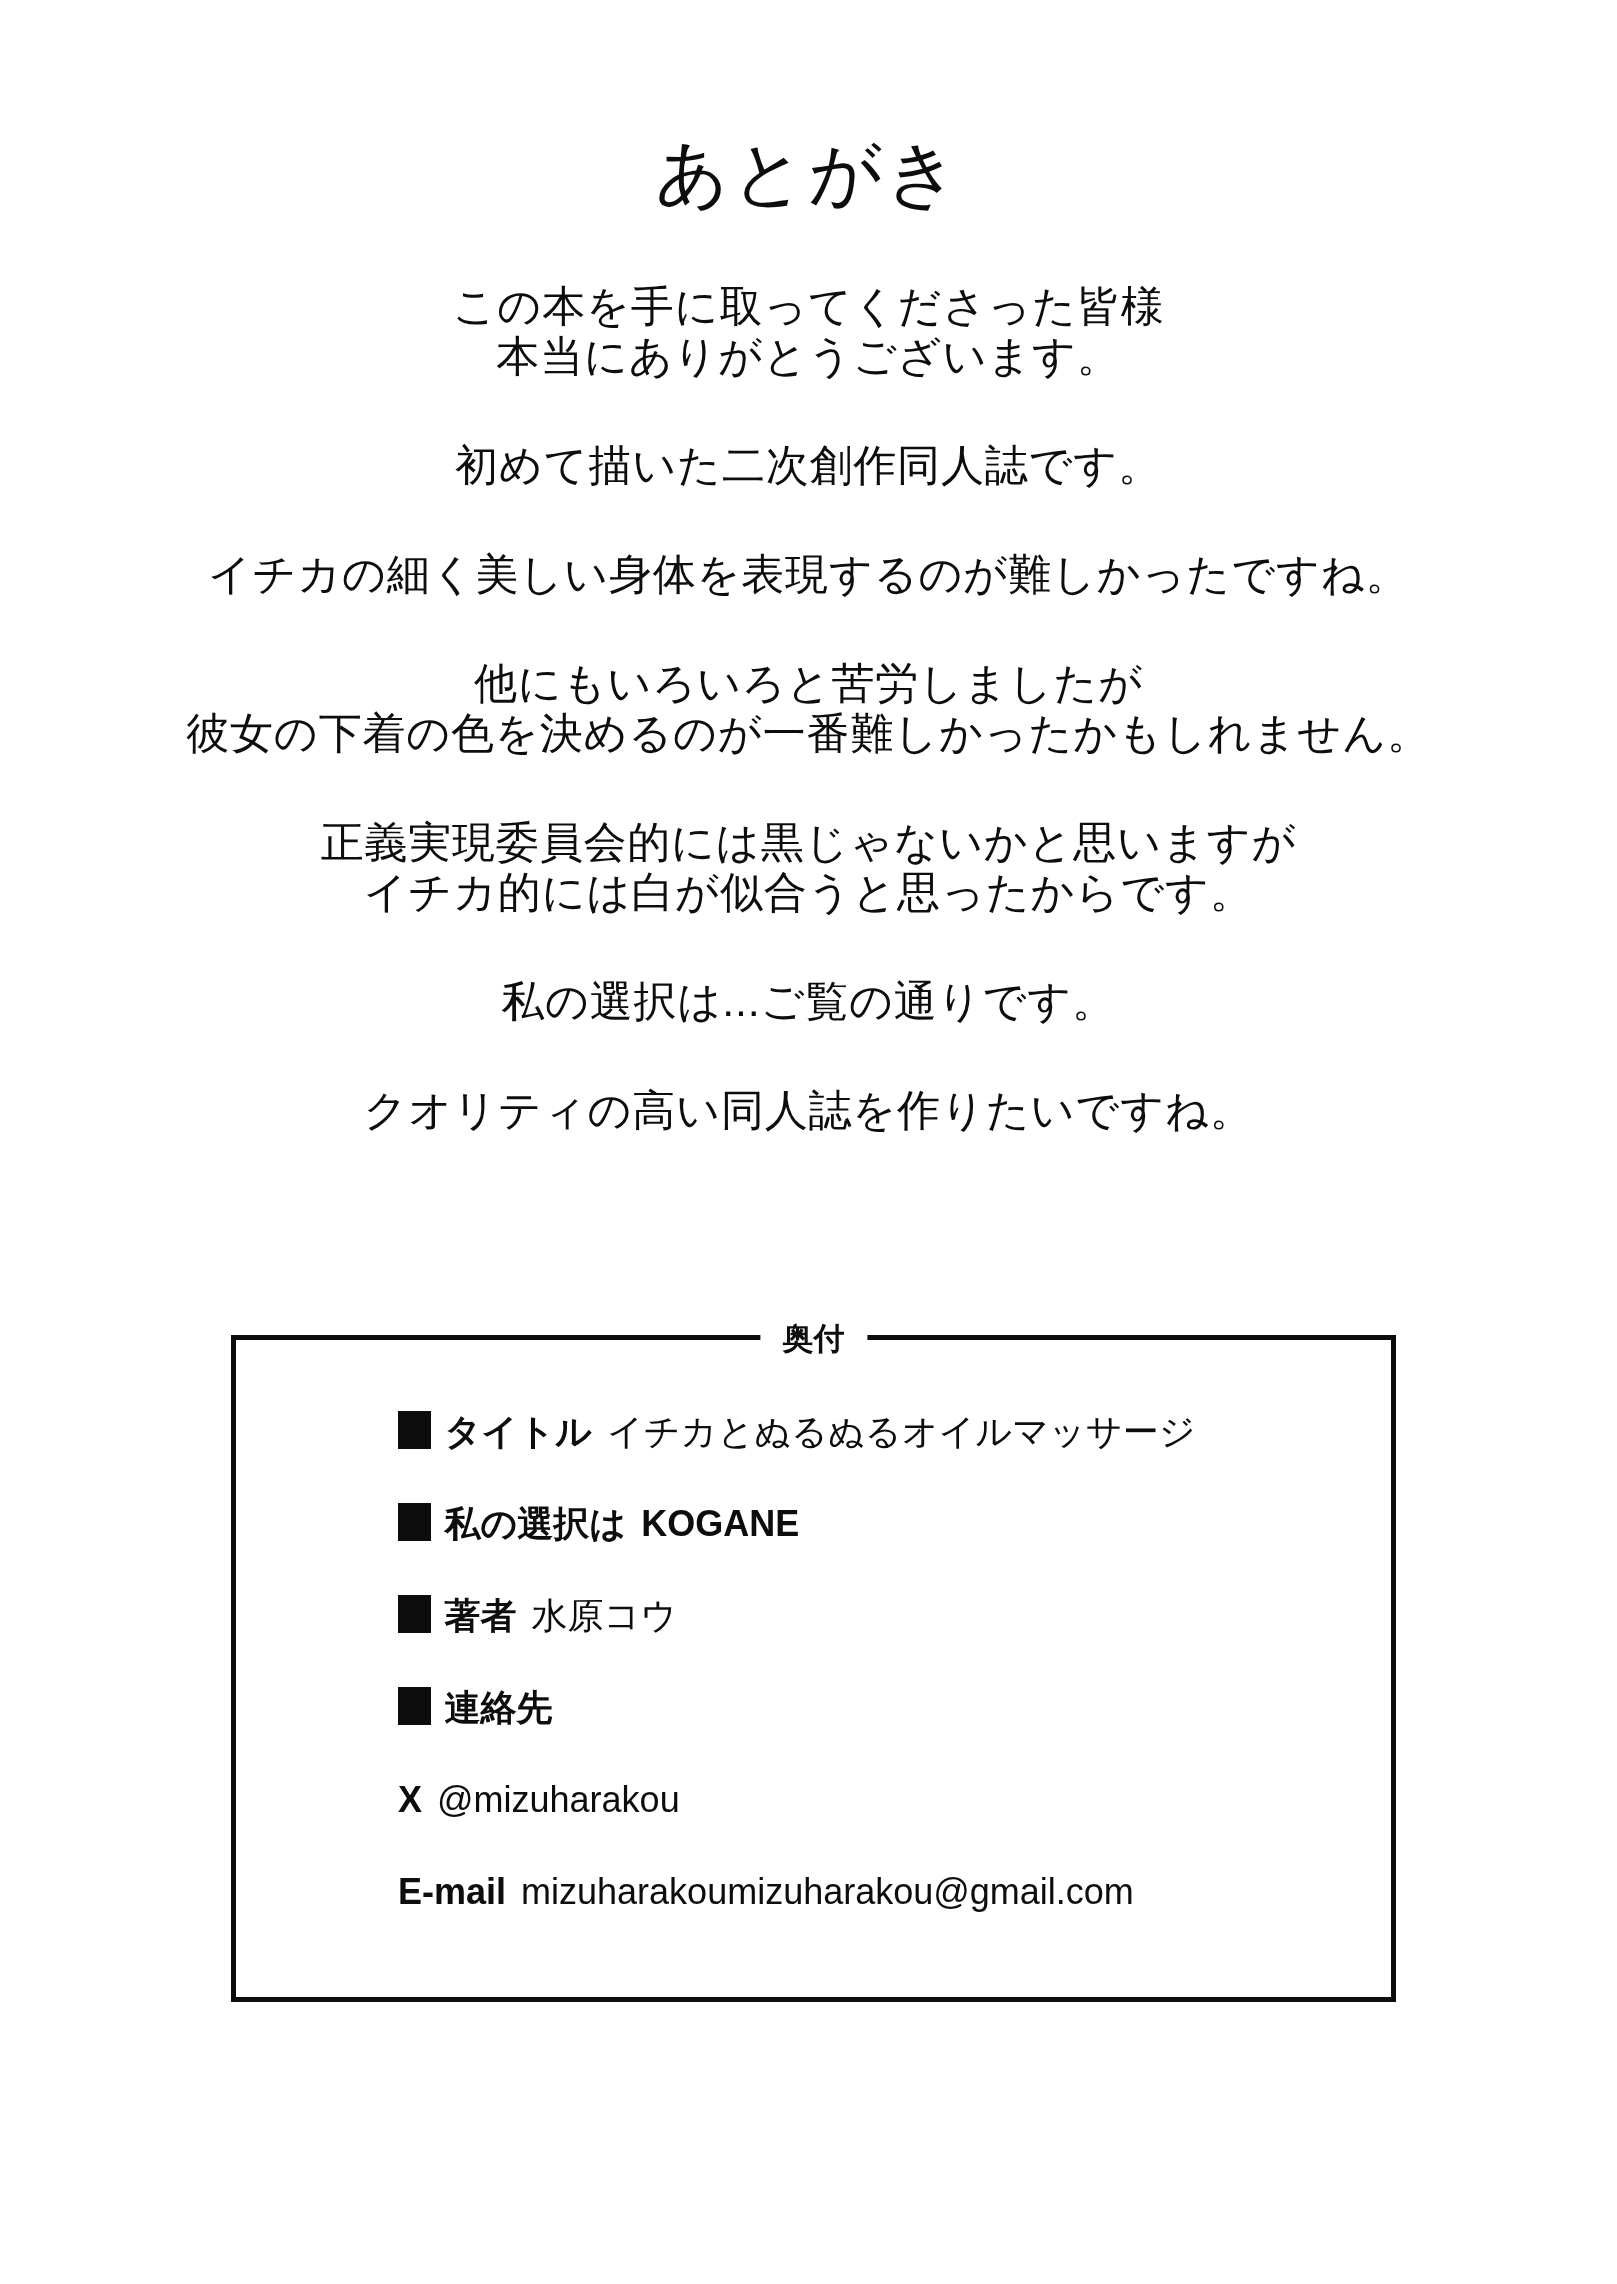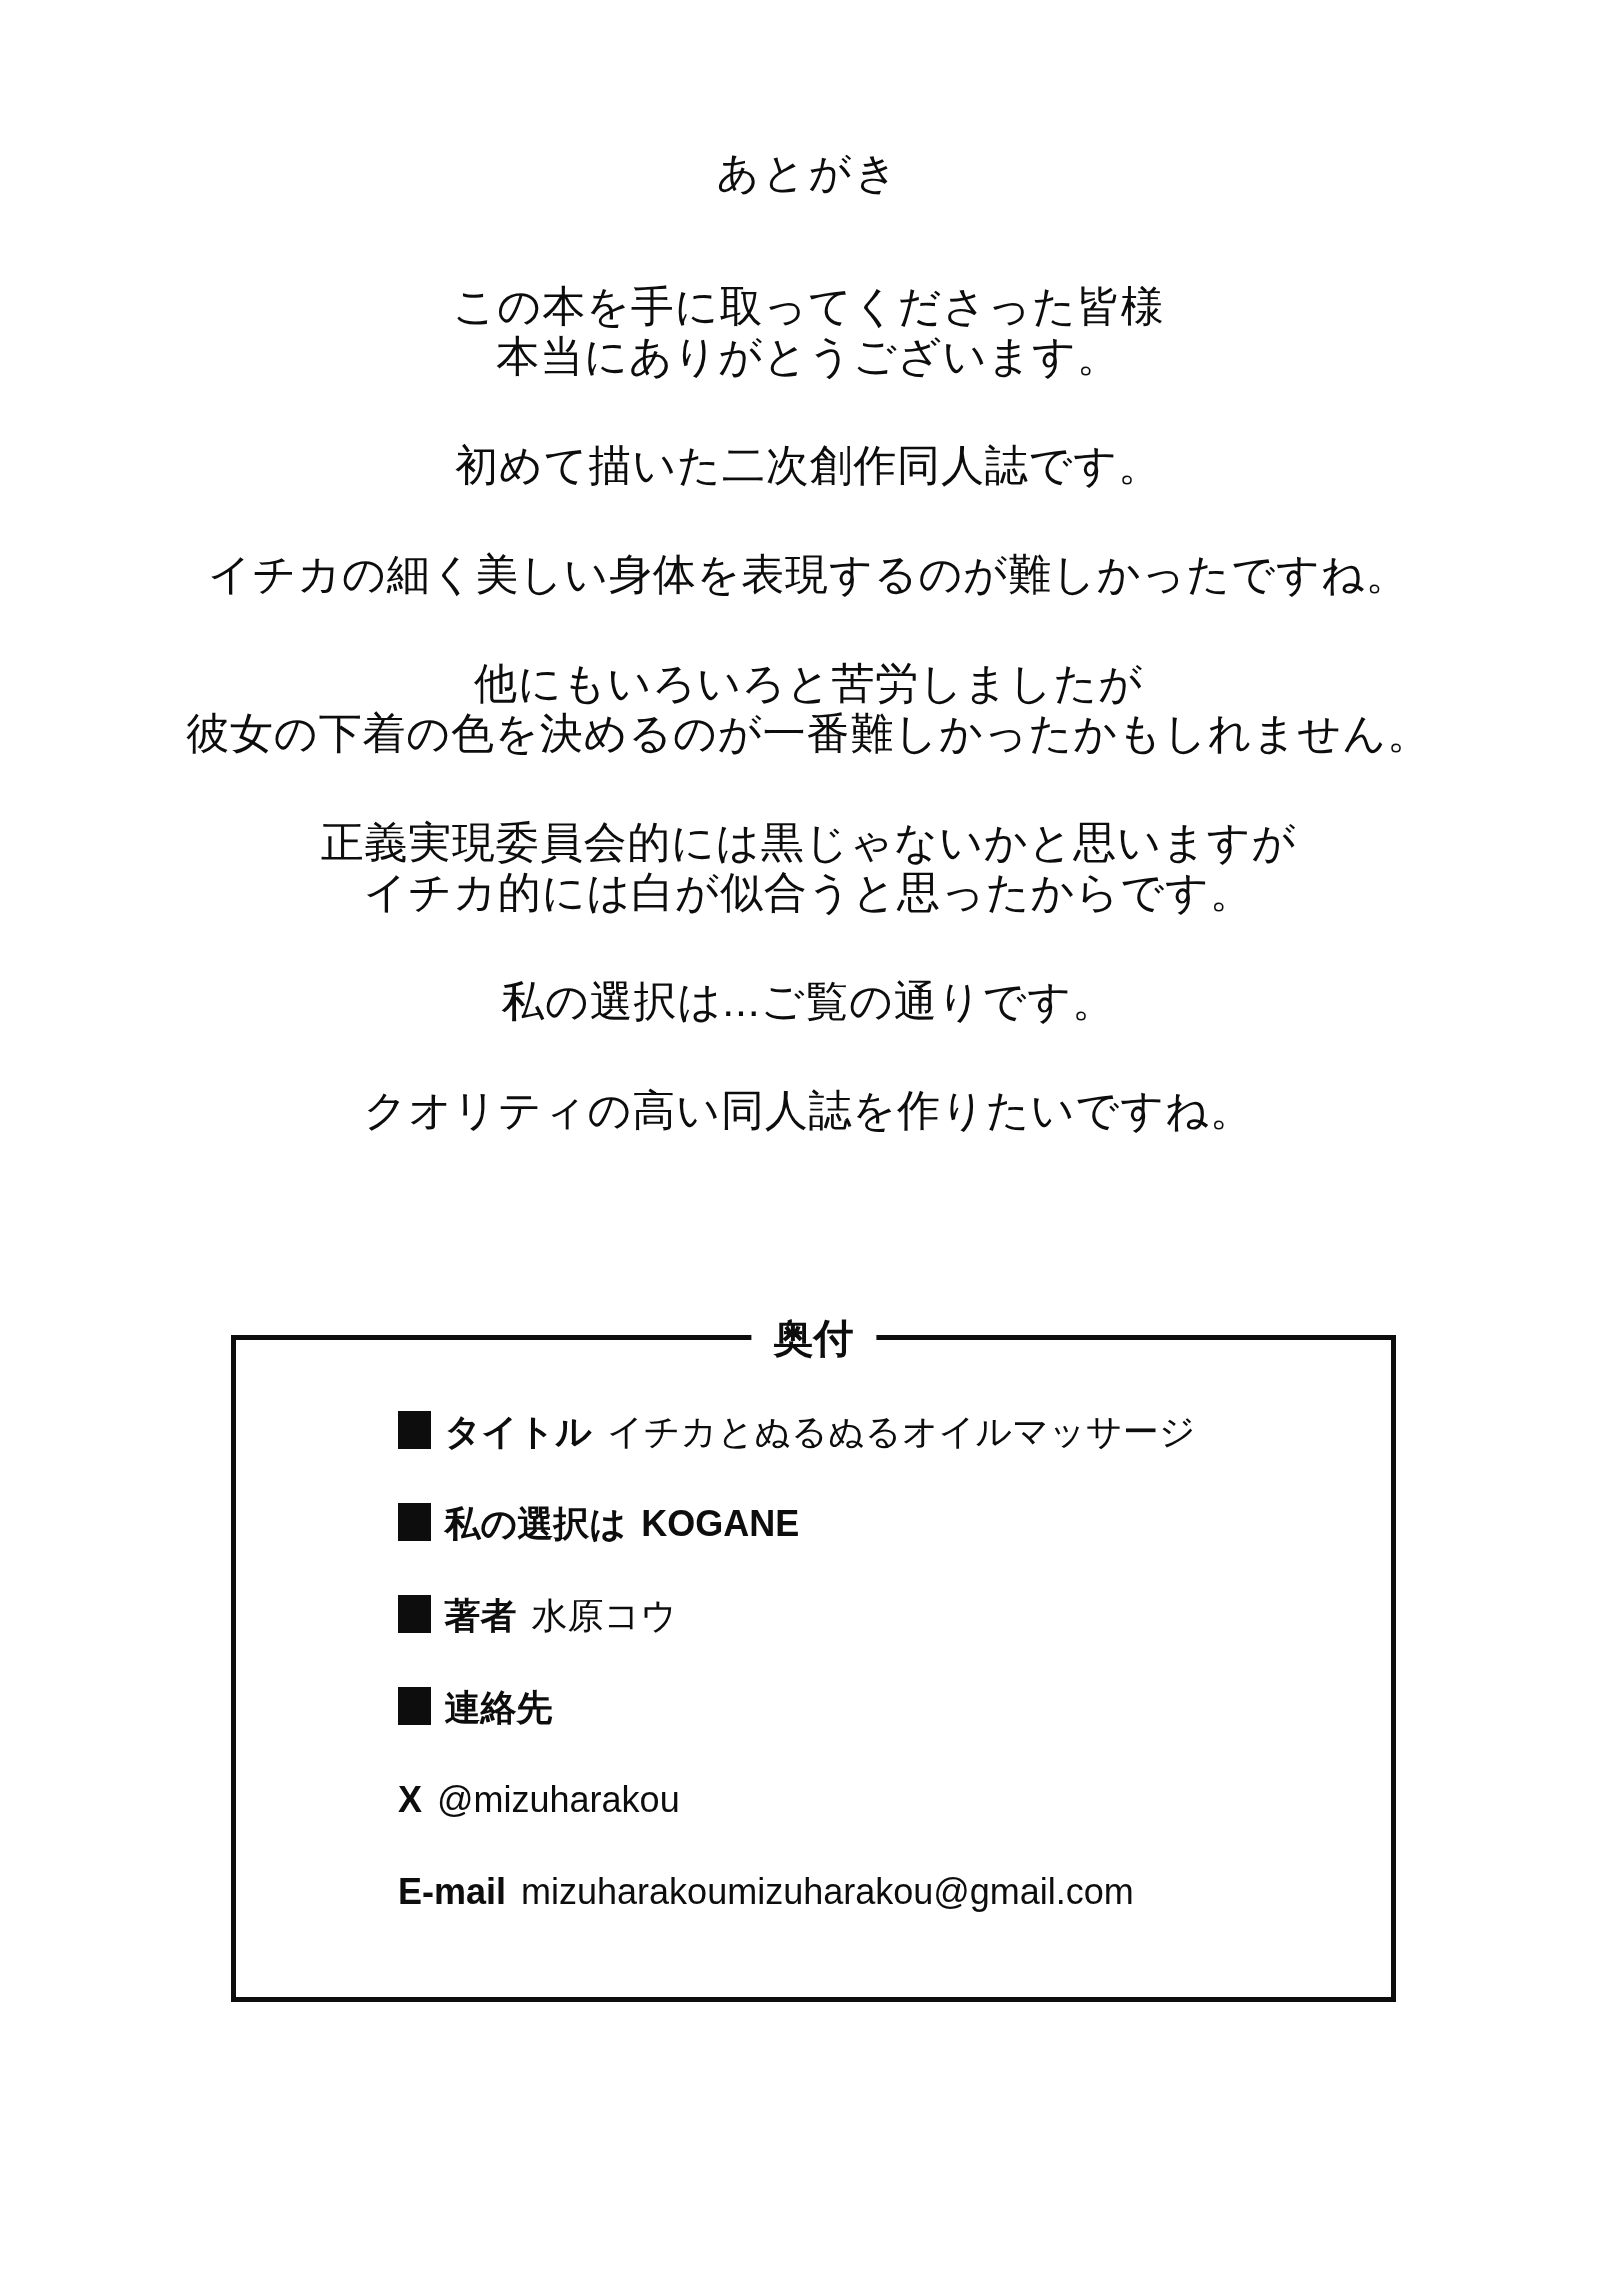--- a/index.html
+++ b/index.html
@@ -15,21 +15,21 @@
     color: #0d0d0d;
     font-family: "Liberation Sans", "DejaVu Sans", sans-serif;
     overflow: hidden;
   }
   .afterword-title {
     position: absolute;
     top: 139px;
     left: 0;
     right: 0;
     text-align: center;
-    font-size: 42px;
+    font-size: 72px;
     line-height: 68px;
     font-weight: normal;
     margin: 0;
     letter-spacing: 3px;
   }
   .body-text {
     position: absolute;
     top: 269px;
     left: 0;
     right: 0;
@@ -52,21 +52,21 @@
     box-sizing: border-box;
     background: #ffffff;
   }
   .colophon-title {
     position: absolute;
     top: -33px;
     left: 50%;
     transform: translateX(-50%);
     background: #ffffff;
     padding: 0 22.6px;
-    font-size: 40px;
+    font-size: 31px;
     line-height: 63px;
     font-weight: bold;
     white-space: nowrap;
   }
   .colophon-content {
     margin-top: 46px;
     padding-left: 162px;
     padding-right: 30px;
   }
   .colophon-row {

